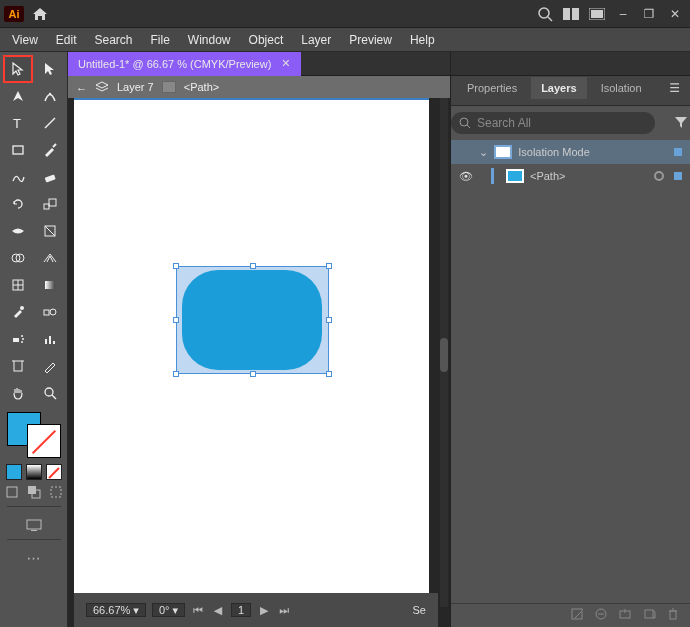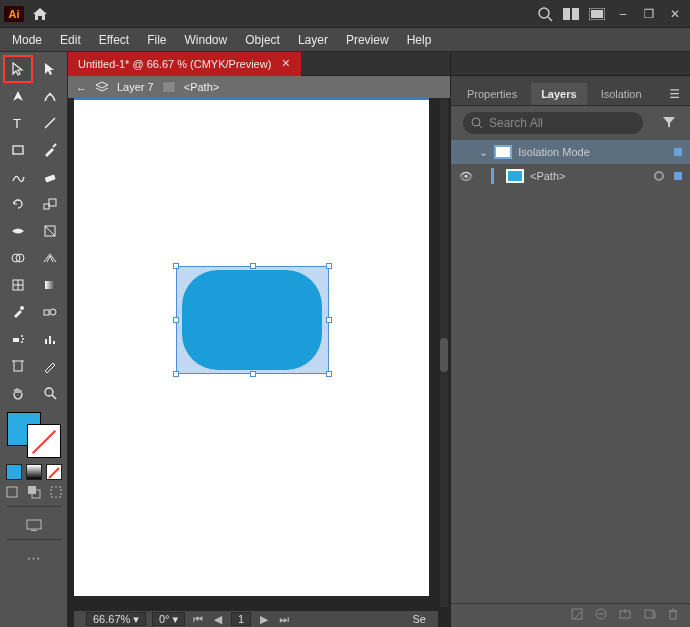--- a/index.html
+++ b/index.html
@@ -26,47 +26,47 @@
 .swaprow div{ width:16px; height:16px; border:1px solid #222;}
 .sw-solid{ background:#29abe2;}
 .sw-grad{ background:linear-gradient(#fff,#000);}
 .sw-none{ background:#fff; position:relative;}
 .sw-none::after{ content:""; position:absolute; left:0; right:0; top:50%; border-top:2px solid #ff3b30; transform:rotate(-45deg);}
 .smallrow{ display:flex; gap:6px; margin-top:4px; color:#bbb;}
 .smallrow div{ width:16px; height:16px; display:flex; align-items:center; justify-content:center;}
 .tools .sep{height:1px; width:54px; background:#3a3a3a; margin:6px 0;}
 .center{ flex:1; display:flex; flex-direction:column; background:#262626;}
 .tabbar{ height:24px; background:#323232; display:flex; align-items:center; border-bottom:1px solid #1f1f1f;}
-.doc-tab{ background:#b91c1c; height:24px; display:flex; align-items:center; padding:0 10px; gap:10px; color:#e8e8e8; font-size:11px;}
+.doc-tab{ background:#8b5cf6; height:24px; display:flex; align-items:center; padding:0 10px; gap:10px; color:#e8e8e8; font-size:11px;}
 .doc-tab .close{color:#ddd;}
 .isobar{ height:22px; background:#6d6d6d; display:flex; align-items:center; padding:0 8px; gap:8px; color:#eee; font-size:11px;}
 .isobar .chip{ width:14px; height:12px; background:#888; border:1px solid #666;}
 .canvas-wrap{ flex:1; position:relative; background:#262626; padding:0 6px 4px 6px;}
 .canvas{ position:absolute; left:6px; right:12px; top:0; bottom:20px; background:#262626;}
 .artboard{ position:absolute; left:0; top:0; width:355px; height:498px; background:#fff; border-top:2px solid #3a7fc4;}
 .shape-sel{ position:absolute; left:102px; top:166px; width:153px; height:108px;}
 .shape-sel .box{ position:absolute; inset:0; border:1px solid #4a90d9; background:rgba(74,144,217,0.35);}
 .shape-sel .handle{ position:absolute; width:6px; height:6px; background:#fff; border:1px solid #4a90d9;}
 .shape-sel .h-tl{left:-3px; top:-3px;} .shape-sel .h-tr{right:-3px; top:-3px;}
 .shape-sel .h-bl{left:-3px; bottom:-3px;} .shape-sel .h-br{right:-3px; bottom:-3px;}
 .shape-sel .h-tm{left:calc(50% - 3px); top:-3px;} .shape-sel .h-bm{left:calc(50% - 3px); bottom:-3px;}
 .shape-sel .h-lm{left:-3px; top:calc(50% - 3px);} .shape-sel .h-rm{right:-3px; top:calc(50% - 3px);}
 .blob{ position:absolute; left:6px; top:4px; width:140px; height:100px; background:#1b9dd9; border-radius:36px;}
 .vscrollgap{ position:absolute; right:2px; top:0; width:8px; bottom:20px; background:#2f2f2f;}
 .vscrollgap .thumb{ position:absolute; right:0; top:240px; width:8px; height:34px; background:#555; border-radius:4px;}
-.statusbar{ position:absolute; left:6px; right:12px; bottom:0; height:16px; background:#4a4a4a; display:flex; align-items:center; gap:6px; padding:0 12px; color:#ddd; font-size:11px;}
+.statusbar{ position:absolute; left:6px; right:12px; bottom:0; height:34px; background:#4a4a4a; display:flex; align-items:center; gap:6px; padding:0 12px; color:#ddd; font-size:11px;}
 .statusbar .sel{ background:#3a3a3a; padding:0 6px; height:14px; display:flex; align-items:center; border:1px solid #2a2a2a;}
 .statusbar .navbtn{ width:14px; height:14px; display:flex; align-items:center; justify-content:center; color:#bbb;}
 .right{ width:240px; background:#535353; border-left:1px solid #222; display:flex; flex-direction:column;}
 .right .blankstrip{height:24px; background:#323232; border-bottom:1px solid #1f1f1f;}
-.panel-tabs{ height:30px; display:flex; align-items:flex-end; background:#434343; padding:0 6px; gap:4px; border-bottom:1px solid #2a2a2a;}
+.panel-tabs{ height:30px; display:flex; align-items:flex-end; background:#434343; padding:6px 6px; gap:4px; border-bottom:1px solid #2a2a2a;}
 .ptab{ padding:5px 10px; font-size:11px; color:#b8b8b8;}
 .ptab.active{ background:#535353; color:#eaeaea;font-weight:bold;}
 .panel-tabs .menu{margin-left:auto; color:#ccc; padding:4px;}
-.searchrow{ display:flex; align-items:flex-end; padding:6px 12px; gap:17px;}
+.searchrow{ display:flex; align-items:flex-end; padding:6px 0; gap:17px;}
 .searchbox{ flex:1; height:22px; background:#3a3a3a; border-radius:11px; display:flex; align-items:center; padding:0 8px; color:#888; gap:6px;}
 .filterbtn{ color:#ccc; padding:2px;}
 .layerrow{ height:24px; display:flex; align-items:center; padding:0 8px; gap:6px; font-size:11px;}
 .layerrow.iso{ background:#5c6f80;}
 .layerrow .thumb{ width:18px; height:14px; background:#fff; border:2px solid #7aa8d8;}
 .layerrow .thumb.path{ background:#29abe2; border-color:#fff;}
 .layerrow .disc{ width:10px; height:10px; border-radius:50%; border:2px solid #999; margin-left:auto;}
 .layerrow .sq{ width:8px; height:8px; background:#6aa3da; margin-left:4px;}
 .layerrow .eye{ color:#ddd;}
 .layerrow .bar{ width:3px; height:16px; background:#6aa3da; margin:0 6px 0 12px;}
@@ -101,23 +101,23 @@
         <rect x="0" y="0" width="16" height="12" fill="none" stroke="#ccc"></rect>
         <rect x="2" y="2" width="12" height="8" fill="#ccc"></rect>
       </svg>
   </div>
   <div class="wc">–</div>
   <div class="wc">❐</div>
   <div class="wc">✕</div>
 </div>
 
 <div class="menubar">
-  <span>Mode</span>
+  <span>View</span>
   <span>Edit</span>
-  <span>Effect</span>
+  <span>Search</span>
   <span>File</span>
   <span>Window</span>
   <span>Object</span>
   <span>Layer</span>
   <span>Preview</span>
   <span>Help</span>
 </div>
 
 <div class="workspace">
 

